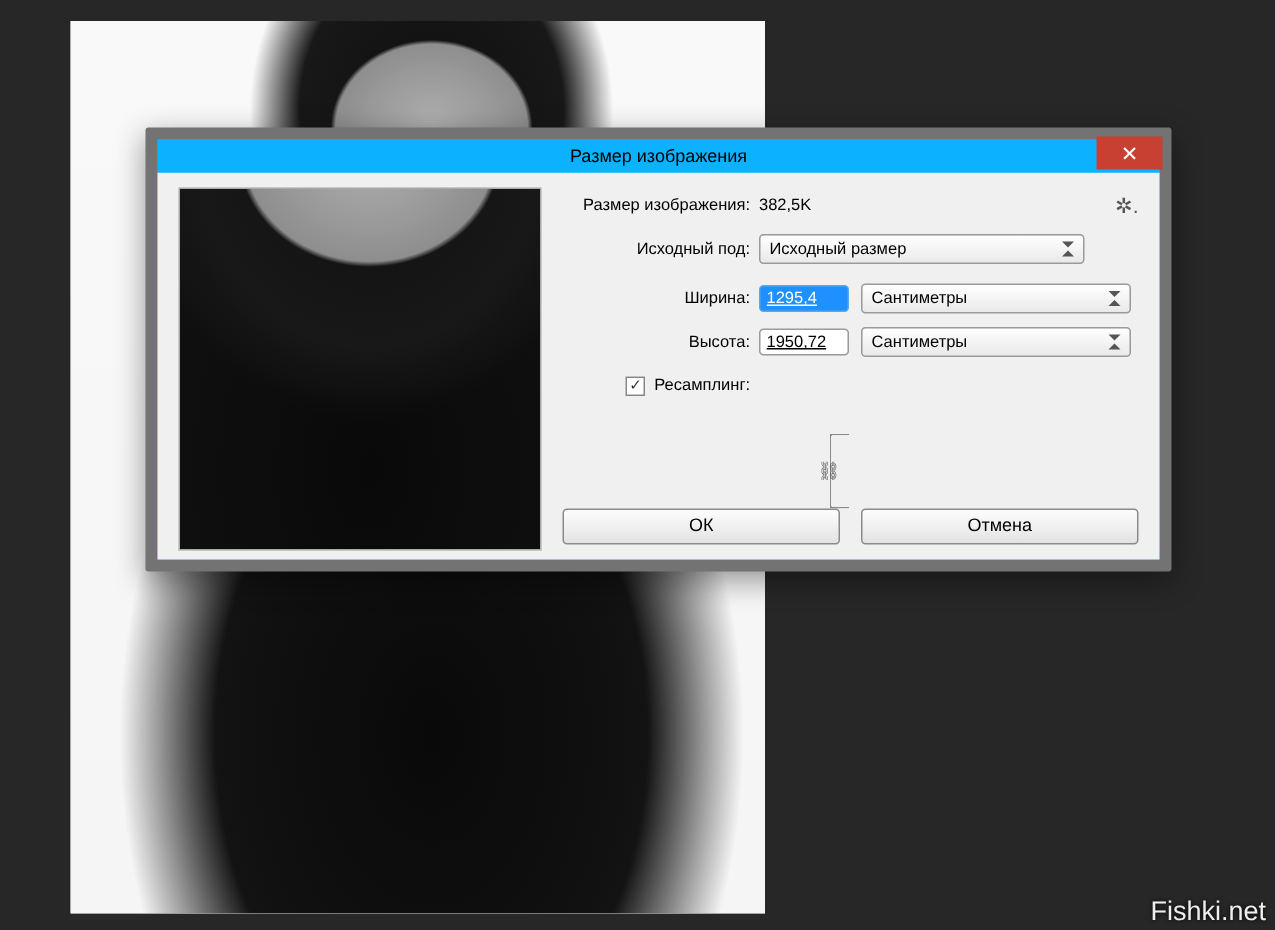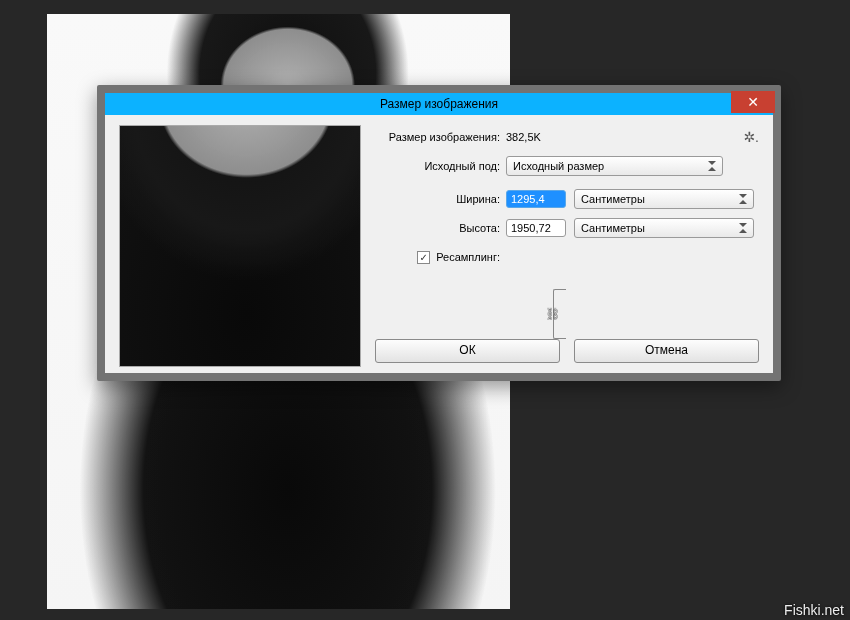--- a/index.html
+++ b/index.html
@@ -34,21 +34,21 @@
       radial-gradient(ellipse 160px 140px at 52% 12%, #bca997 0%, #a08978 40%, transparent 42%), 
       radial-gradient(ellipse 220px 260px at 52% 10%, #1e1712 0%, #2a201a 40%, transparent 55%), 
       radial-gradient(ellipse 320px 480px at 52% 80%, #151312 0%, #1f1c1a 45%, transparent 65%), 
       linear-gradient(#eeeeee,#eaeaea);
     filter: grayscale(1) contrast(1.1);
   }
   .watermark {
     position:absolute;
     bottom:2px; right:6px;
     color:#eee;
-    font-size:14px;
+    font-size:18px;
     text-shadow:0 0 3px #000;
   }
   
   .dialog {
     position: absolute;
     left: 97px;
     top: 85px;
     width: 684px;
     height: 296px;
     border: 8px solid #737373;
@@ -156,20 +156,21 @@
     border-top:none;
   }
   input.txt {
     width:60px; height:18px;
     border:1px solid #9a9a9a;
     border-radius:3px;
     font-size:11px;
     padding:0 4px;
     box-sizing:border-box;
     margin-right:8px;
+    text-decoration:underline;
   }
   input.txt.sel{
     background:#1e90ff;
     color:#fff;
     border-color:#5aa7e8;
   }
   .chk {
     width:13px;height:13px;
     border:1px solid #888;
     background:#fff;

